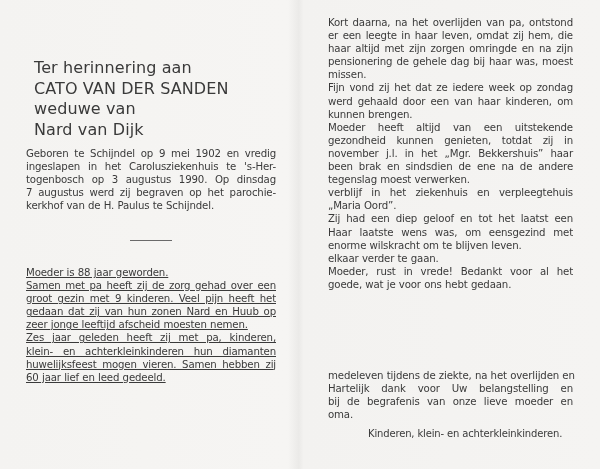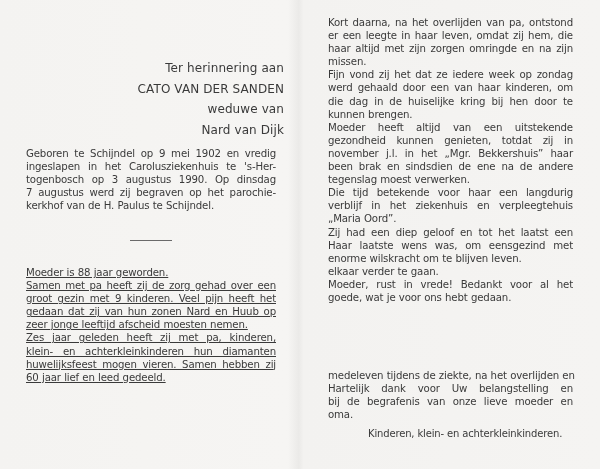--- a/index.html
+++ b/index.html
@@ -24,25 +24,25 @@
     .page {
       position: absolute;
       top: 0;
       height: 449px;
     }
     .page-left { left: 0; width: 300px; }
     .page-right { left: 300px; width: 300px; }
 
     .header {
       position: absolute;
-      left: 28px;
+      left: 34px;
       width: 256px;
       top: 58px;
-      text-align: right;
-      font-size: 12px;
+      text-align: left;
+      font-size: 16px;
       letter-spacing: 0.1px;
     }
     .header div {
       height: 20.6px;
       line-height: 20.6px;
     }
     .para {
       position: absolute;
       font-size: 10.2px;
       line-height: 13.1px;
@@ -115,31 +115,30 @@
       <span class="line">huwelijksfeest mogen vieren. Samen hebben zij</span>
       <span class="line last">60 jaar lief en leed gedeeld.</span>
     </div>
   </div>
 
   <div class="page page-right">
     <div class="para right-col" style="top:16px;">
       <span class="line">Kort daarna, na het overlijden van pa, ontstond</span>
       <span class="line">er een leegte in haar leven, omdat zij hem, die</span>
       <span class="line">haar altijd met zijn zorgen omringde en na zijn</span>
+      <span class="line">pensionering de gehele dag bij haar was, moest</span>
       <span class="line last">missen.</span>
       <span class="line">Fijn vond zij het dat ze iedere week op zondag</span>
       <span class="line">werd gehaald door een van haar kinderen, om</span>
-      <span class="line">die dag in de huiselijke kring bij hen door te</span>
       <span class="line last">kunnen brengen.</span>
       <span class="line">Moeder heeft altijd van een uitstekende</span>
       <span class="line">gezondheid kunnen genieten, totdat zij in</span>
       <span class="line">november j.l. in het „Mgr. Bekkershuis” haar</span>
       <span class="line">been brak en sindsdien de ene na de andere</span>
       <span class="line last">tegenslag moest verwerken.</span>
-      <span class="line">Die tijd betekende voor haar een langdurig</span>
       <span class="line">verblijf in het ziekenhuis en verpleegtehuis</span>
       <span class="line last">„Maria Oord”.</span>
       <span class="line">Zij had een diep geloof en tot het laatst een</span>
       <span class="line">Haar laatste wens was, om eensgezind met</span>
       <span class="line last">enorme wilskracht om te blijven leven.</span>
       <span class="line last">elkaar verder te gaan.</span>
       <span class="line">Moeder, rust in vrede! Bedankt voor al het</span>
       <span class="line last">goede, wat je voor ons hebt gedaan.</span>
     </div>
 

